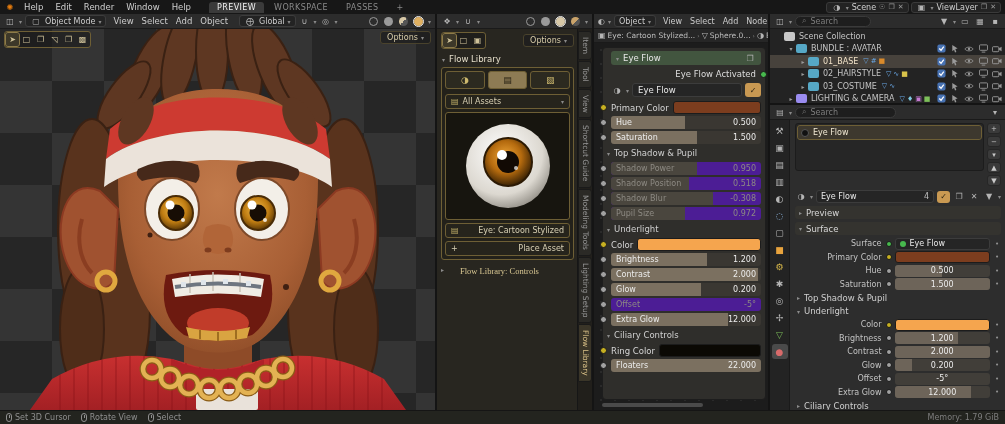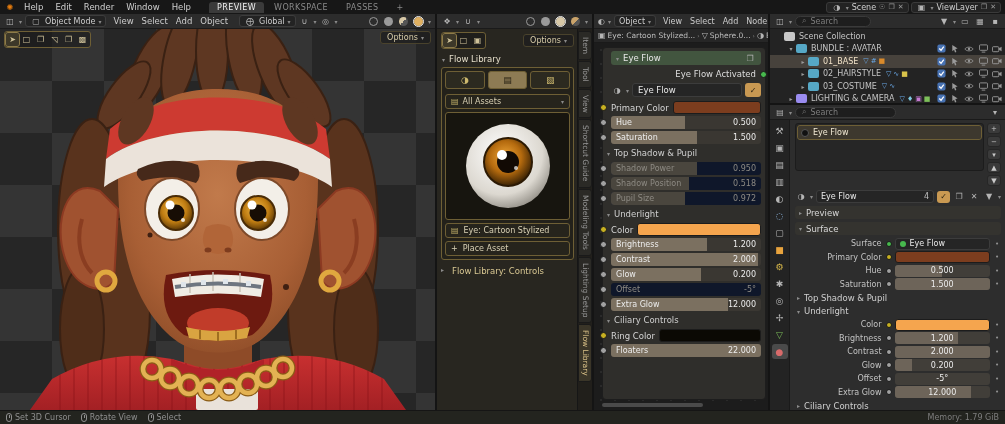--- a/index.html
+++ b/index.html
@@ -58,22 +58,22 @@
   .fl-tabs { display:flex; gap:3px; }
   .fl-tabbtn { flex:1; height:18px; border:1px solid #6e5f35; border-radius:3px; background:#2c2a20;
                display:flex; align-items:center; justify-content:center; color:#cdb96e; font-size:9px; }
   .fl-tabbtn.active { background:#8d7b54; color:#241f12; }
   .fl-field { display:flex; align-items:center; gap:4px; border:1px solid #6e5f35; border-radius:3px;
               background:#26241c; height:15px; padding:0 5px; color:#d8d0b4; font-size:8px; }
   .fl-preview { border:1px solid #6e5f35; border-radius:3px; background:#17150f; height:108px; margin-top:3px;
                 display:flex; align-items:center; justify-content:center; }
   .fl-row { display:flex; align-items:center; gap:5px; border:1px solid #6e5f35; border-radius:3px;
             background:#26241c; height:15px; padding:0 5px; margin-top:3px; color:#d8d0b4; font-size:8px; }
-  .fl-row .ctr { flex:1; text-align:left; }
-  .fl-controls { display:flex; align-items:flex-start; gap:8px; margin-top:6px; color:#d8c792; font-size:8.5px; }
+  .fl-row .ctr { flex:1; text-align:right; }
+  .fl-controls { display:flex; align-items:flex-start; gap:16px; margin-top:6px; color:#d8c792; font-size:8.5px;font-family:Liberation Serif, serif; }
   .tabstrip { width:15px; background:#211f1b; border-left:1px solid #161616; display:flex; flex-direction:column; gap:1px; padding-top:2px; }
   .vtab { writing-mode:vertical-rl; font-size:7.5px; color:#9a9a9a; background:#2b2a26; border:1px solid #1a1a1a;
           border-radius:0 3px 3px 0; padding:5px 1px; text-align:center; }
   .vtab.active { background:#3a3528; color:#dcc389; }
 
   
   .shader { width:176px; position:relative; border-right:2px solid #141414; display:flex; flex-direction:column; }
   .breadcrumb { height:14px; background:#262626; border-bottom:1px solid #1a1a1a; display:flex; align-items:center;
                 gap:2px; padding:0 4px; font-size:7.5px; color:#bdbdbd; white-space:nowrap; overflow:hidden; }
   .shader-canvas { flex:1; position:relative; background-color:#1c1c1c;
@@ -90,21 +90,21 @@
   .shield { width:16px; height:14px; background:#c99952; border-radius:3px; display:flex; align-items:center;
             justify-content:center; color:#2c2313; font-size:8px; }
   .nrow { position:relative; display:flex; align-items:center; gap:4px; height:13px; margin:2px 0; }
   .socket { position:absolute; left:-11px; width:7px; height:7px; border-radius:50%; border:1px solid #191919; }
   .nlabel { color:#d5d5d5; font-size:8.5px; white-space:nowrap; }
   .slider { position:relative; flex:1; height:13px; background:#3a3732; border-radius:3px; overflow:hidden;
             display:flex; align-items:center; padding:0 5px; font-size:8px; color:#ececec; }
   .slider .fill { position:absolute; left:0; top:0; bottom:0; background:#7b7060; }
   .slider .lab, .slider .val { position:relative; z-index:1; }
   .slider .val { margin-left:auto; }
-  .nrow.disabled .slider { background:#0f172a; color:#8d8a83; }
+  .nrow.disabled .slider { background:#4c1d95; color:#8d8a83; }
   .nrow.disabled .slider .fill { background:#4a463e; }
   .swatch { flex:1; height:13px; border-radius:3px; border:1px solid #1c1c1c; }
   .nsection { display:flex; align-items:center; gap:4px; height:14px; color:#cfcfcf; font-size:8.5px; margin:2px 0 1px -4px; }
   .hscroll { position:absolute; left:8px; bottom:3px; width:58%; height:4px; background:#4a4a4a; border-radius:2px; }
 
   
   .rightcol { flex:1; display:flex; flex-direction:column; }
   .outliner { height:91px; display:flex; flex-direction:column; border-bottom:2px solid #141414; background:#232323; }
   .searchbox { flex:1; display:flex; align-items:center; gap:4px; background:#1e1e1e; border:1px solid #3a3a3a;
                border-radius:8px; height:11px; padding:0 6px; color:#7d7d7d; font-size:8px; max-width:150px; }
@@ -566,20 +566,28 @@
                 <span class="socket" style="background: rgb(161, 161, 161);"></span>
                 <div class="slider">
                   <span class="fill" style="width: 52%;"></span>
                   <span class="lab">Shadow Position</span>
                   <span class="val">0.518</span>
                 </div>
               </div>
               <div class="nrow disabled">
                 <span class="socket" style="background: rgb(161, 161, 161);"></span>
                 <div class="slider">
+                  <span class="fill" style="width: 68%;"></span>
+                  <span class="lab">Shadow Blur</span>
+                  <span class="val">-0.308</span>
+                </div>
+              </div>
+              <div class="nrow disabled">
+                <span class="socket" style="background: rgb(161, 161, 161);"></span>
+                <div class="slider">
                   <span class="fill" style="width: 49%;"></span>
                   <span class="lab">Pupil Size</span>
                   <span class="val">0.972</span>
                 </div>
               </div>
               <div class="nsection">
                 <span class="chev">▾</span>
                 <span>Underlight</span>
               </div>
               <div class="nrow">

